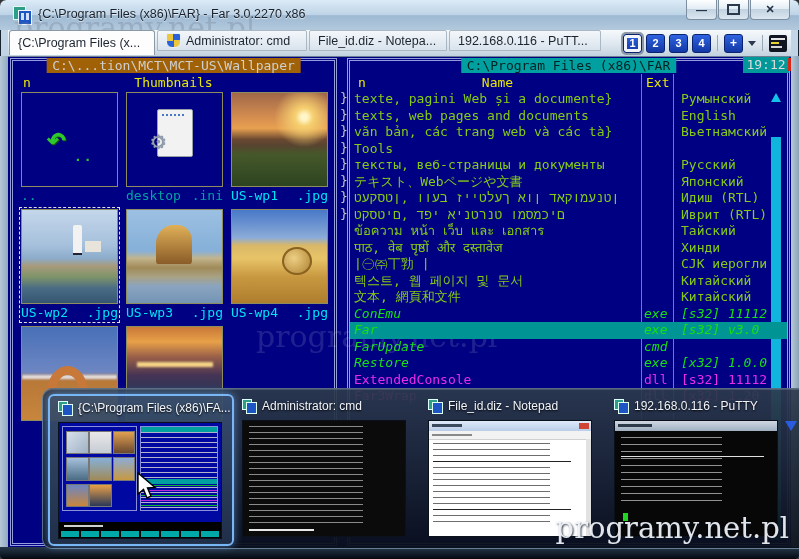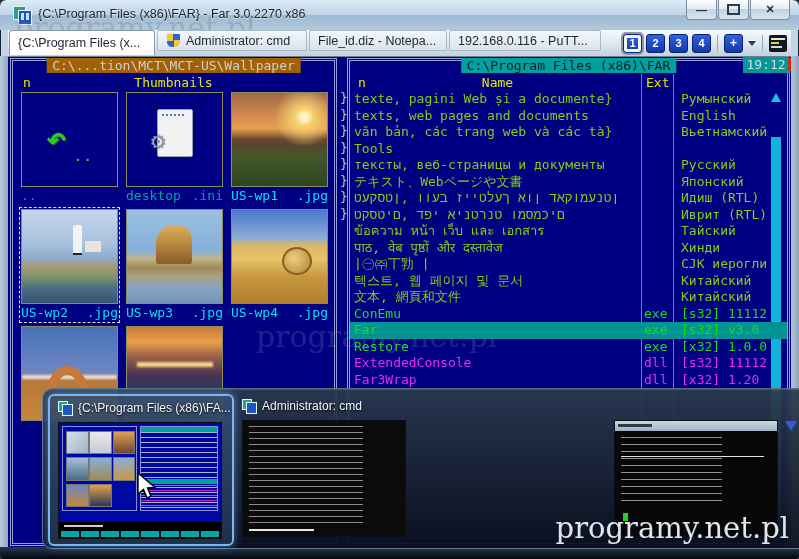--- a/index.html
+++ b/index.html
@@ -113,21 +113,21 @@
   .rp-head .ext-h{position:absolute;left:292px;width:30px;text-align:left;}
   .v-sep{position:absolute;top:13px;bottom:3px;width:1px;background:#7078c0;}
   .v-sep.s1{left:291px;}
   .v-sep.s2{left:323px;}
   .scrollbar{position:absolute;right:6px;top:30px;width:10px;bottom:3px;}
   .scrollbar .up{position:absolute;top:2px;left:0;width:0;height:0;border-left:5px solid transparent;
     border-right:5px solid transparent;border-bottom:9px solid #12c4e8;}
   .scrollbar .thumb{position:absolute;top:46px;left:0;width:10px;bottom:0;background:#10b4dc;}
   .rp-rows{position:absolute;left:0;top:30px;right:0;}
   .rp-row{display:flex;height:16.5px;line-height:16.5px;padding-left:4px;color:#84cc16;white-space:pre;}
-  .rp-row[data-type="exe"]{color:#14e014;}
+  .rp-row[data-type="exe"]{color:#14e014;font-style:italic;}
   .rp-row[data-type="cmd"]{color:#14e014;font-style:italic;}
   .rp-row[data-type="dll"]{color:#ea2cea;}
   .rp-row.cursor{background:#009494;position:relative;z-index:2;}
   .c-name{width:286px;overflow:hidden;}
   .c-name.rev{unicode-bidi:bidi-override;direction:ltr;}
   .c-ext{width:31px;padding-left:4px;overflow:hidden;}
   .c-desc{width:100px;padding-left:6px;overflow:hidden;}
   .clock{position:absolute;right:2px;top:0;width:46px;height:16px;line-height:16px;background:#009898;
     color:#dcdcdc;text-align:center;}
   .red-mark{position:absolute;right:0;top:1px;width:3px;height:13px;background:#d42818;}
@@ -373,20 +373,21 @@
         <div class="rp-row" data-type="txt"><span class="c-name">テキスト、Webページや文書</span><span class="c-ext"></span><span class="c-desc">Японский</span></div>
         <div class="rp-row" data-type="txt"><span class="c-name rev">טעקסטן, וועב זייטלעך און דאקומענטן</span><span class="c-ext"></span><span class="c-desc">Идиш (RTL)</span></div>
         <div class="rp-row" data-type="txt"><span class="c-name rev">טקסטים, דפי אינטרנט ומסמכים</span><span class="c-ext"></span><span class="c-desc">Иврит (RTL)</span></div>
         <div class="rp-row" data-type="txt"><span class="c-name">ข้อความ หน้า เว็บ และ เอกสาร</span><span class="c-ext"></span><span class="c-desc">Тайский</span></div>
         <div class="rp-row" data-type="txt"><span class="c-name">पाठ, वेब पृष्ठों और दस्तावेज</span><span class="c-ext"></span><span class="c-desc">Хинди</span></div>
         <div class="rp-row" data-type="txt"><span class="c-name">|㊀㈜丅㔜 |</span><span class="c-ext"></span><span class="c-desc">CJK иерогли</span></div>
         <div class="rp-row" data-type="txt"><span class="c-name">텍스트, 웹 페이지 및 문서</span><span class="c-ext"></span><span class="c-desc">Китайский</span></div>
         <div class="rp-row" data-type="txt"><span class="c-name">文本, 網頁和文件</span><span class="c-ext"></span><span class="c-desc">Китайский</span></div>
         <div class="rp-row" data-type="exe"><span class="c-name">ConEmu</span><span class="c-ext">exe</span><span class="c-desc">[s32] 11112</span></div>
         <div class="rp-row cursor" data-type="exe"><span class="c-name">Far</span><span class="c-ext">exe</span><span class="c-desc">[s32] v3.0</span></div>
+        <div class="rp-row" data-type="cmd"><span class="c-name">FarUpdate</span><span class="c-ext">cmd</span><span class="c-desc"></span></div>
         <div class="rp-row" data-type="exe"><span class="c-name">Restore</span><span class="c-ext">exe</span><span class="c-desc">[x32] 1.0.0</span></div>
         <div class="rp-row" data-type="dll"><span class="c-name">ExtendedConsole</span><span class="c-ext">dll</span><span class="c-desc">[s32] 11112</span></div>
         <div class="rp-row" data-type="dll"><span class="c-name">Far3Wrap</span><span class="c-ext">dll</span><span class="c-desc">[x32] 1.20</span></div>
       </div>
     </div>
 
     <div class="clock">19:12</div>
     <div class="red-mark"></div>
     <div class="wm mid">programy.net.pl</div>
   </div>
@@ -442,21 +443,50 @@
             <i class="back"></i>
             <i class="front"></i>
           </span>
         <span class="t-title">Administrator: cmd</span>
         </div>
       <div class="tile-body mini-cmd">
         <div class="txt"></div>
           <div class="prompt"></div>
       </div>
     </div>
+    <div class="tile" style="left:377px">
+      <div class="tile-head">
+          <span class="mini-icon">
+            <i class="back"></i>
+            <i class="front"></i>
+          </span>
+        <span class="t-title">File_id.diz - Notepad</span>
+        </div>
+      <div class="tile-body mini-notepad">
+        <div class="tbar">
+            <i></i>
+            <em></em>
+          </div>
+          <div class="menu">
+            <i></i>
+          </div>
+        <div class="body"></div>
+          <div class="rule1"></div>
+          <div class="rule2"></div>
+          <div class="scroll"></div>
+      </div>
+    </div>
     <div class="tile" style="left:563px">
+      <div class="tile-head">
+          <span class="mini-icon">
+            <i class="back"></i>
+            <i class="front"></i>
+          </span>
+        <span class="t-title">192.168.0.116 - PuTTY</span>
+        </div>
       <div class="tile-body mini-putty">
         <div class="tbar">
             <i></i>
           </div>
           <div class="txt"></div>
           <div class="rule"></div>
           <div class="cursor"></div>
       </div>
     </div>
   </div>

